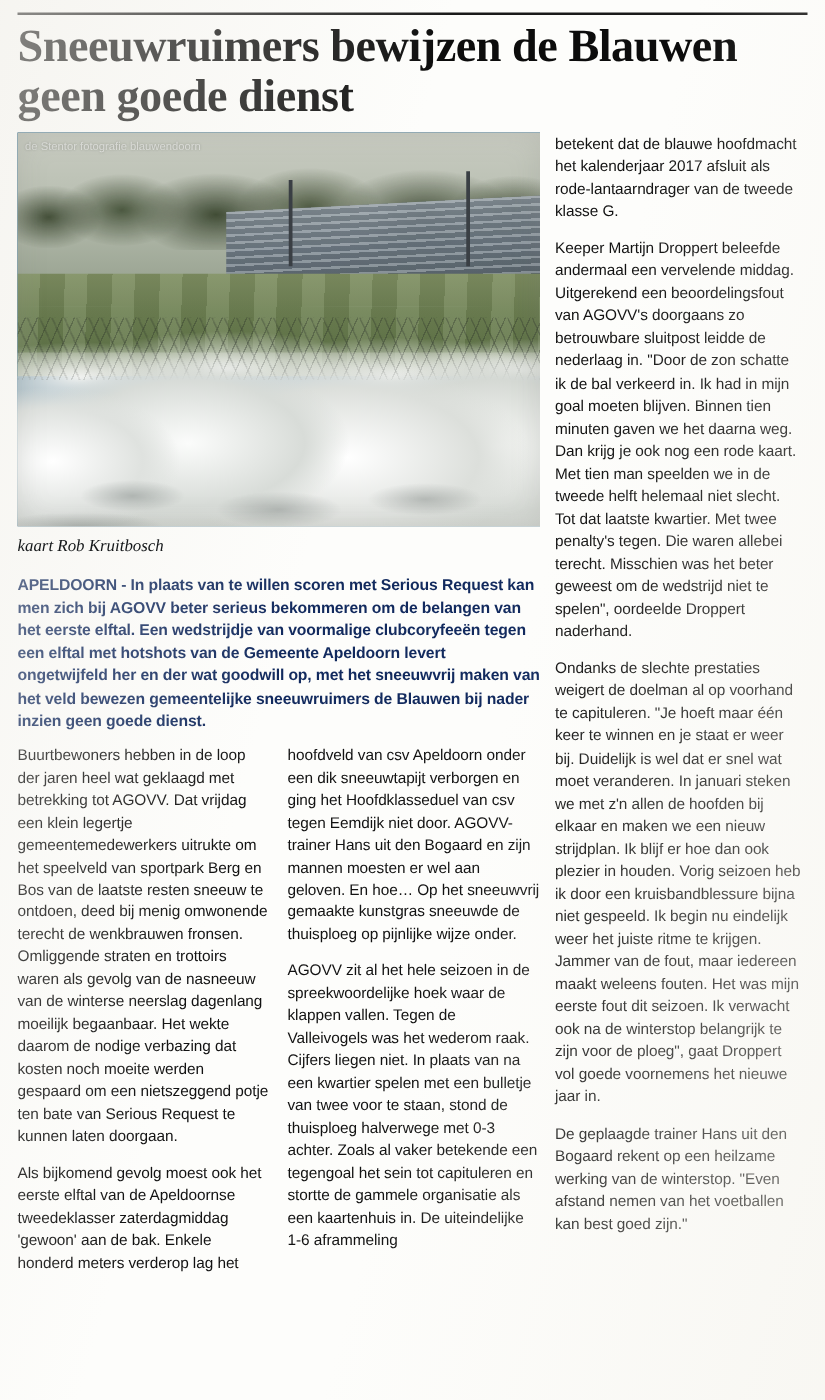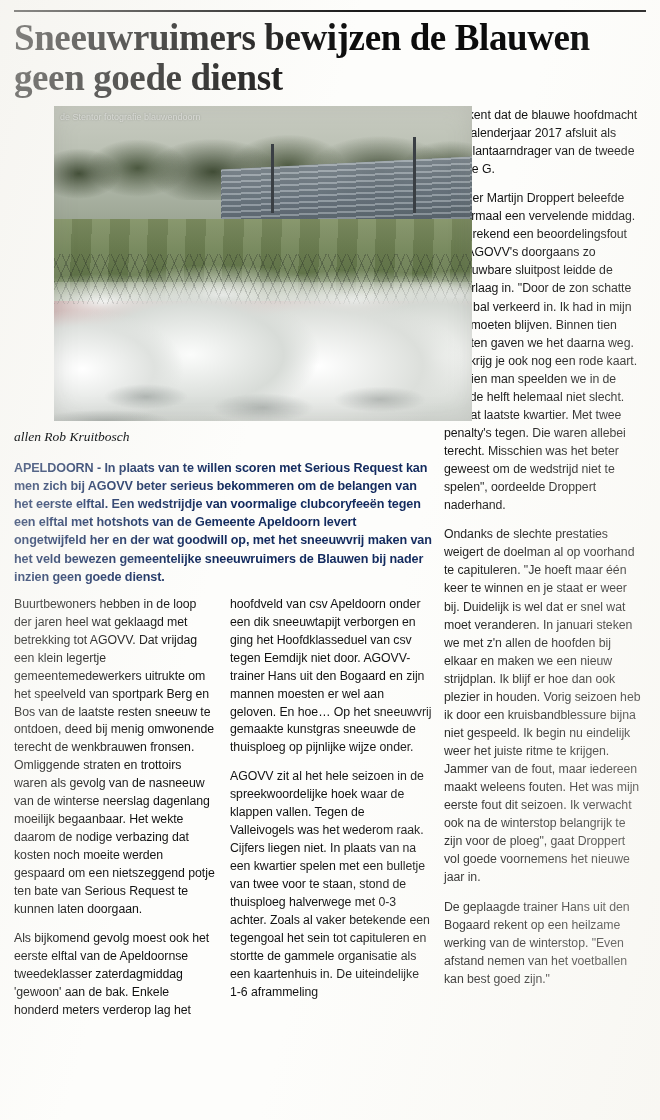--- a/index.html
+++ b/index.html
@@ -61,22 +61,21 @@
   }
   .photo-wrap {
     width: 418px;
     position: relative;
   }
   .photo {
     width: 418px;
     height: 315px;
     position: relative;
     overflow: hidden;
-    background: #7f1d1d;
-    margin-left: 40px;
+    background: #0c4a6e;
   }
   
   .sky {
     position: absolute;
     left: 0; top: 0; width: 100%; height: 38%;
     background: linear-gradient(180deg, #c9ccc2 0%, #b9bfb2 45%, #9aa492 100%);
   }
   .trees {
     position: absolute;
     left: 0; top: 0; width: 100%; height: 30%;
@@ -234,21 +233,21 @@
           </div>
           <div class="snowbank-back"></div>
           <div class="fence"></div>
           <div class="snow-main"></div>
           <div class="snow-shadows"></div>
           <div class="photo-watermark">de Stentor
 fotografie
 blauwendoorn</div>
           <div class="edge-shadow"></div>
         </div>
-        <p class="caption">allen Rob Kruitbosch</p>
+        <p class="caption">kaart Rob Kruitbosch</p>
       </div>
 
       <p class="lead">APELDOORN - In plaats van te willen scoren met Serious Request kan men zich bij AGOVV beter serieus bekommeren om de belangen van het eerste elftal. Een wedstrijdje van voormalige clubcoryfeeën tegen een elftal met hotshots van de Gemeente Apeldoorn levert ongetwijfeld her en der wat goodwill op, met het sneeuwvrij maken van het veld bewezen gemeentelijke sneeuwruimers de Blauwen bij nader inzien geen goede dienst.</p>
 
       <div class="body-cols">
         <div class="bodycol">
           <p class="body">Buurtbewoners hebben in de loop der jaren heel wat geklaagd met betrekking tot AGOVV. Dat vrijdag een klein legertje gemeentemedewerkers uitrukte om het speelveld van sportpark Berg en Bos van de laatste resten sneeuw te ontdoen, deed bij menig omwonende terecht de wenkbrauwen fronsen. Omliggende straten en trottoirs waren als gevolg van de nasneeuw van de winterse neerslag dagenlang moeilijk begaanbaar. Het wekte daarom de nodige verbazing dat kosten noch moeite werden gespaard om een nietszeggend potje ten bate van Serious Request te kunnen laten doorgaan.</p>
           <p class="body">Als bijkomend gevolg moest ook het eerste elftal van de Apeldoornse tweedeklasser zaterdagmiddag 'gewoon' aan de bak. Enkele honderd meters verderop lag het</p>
         </div>
         <div class="bodycol">

